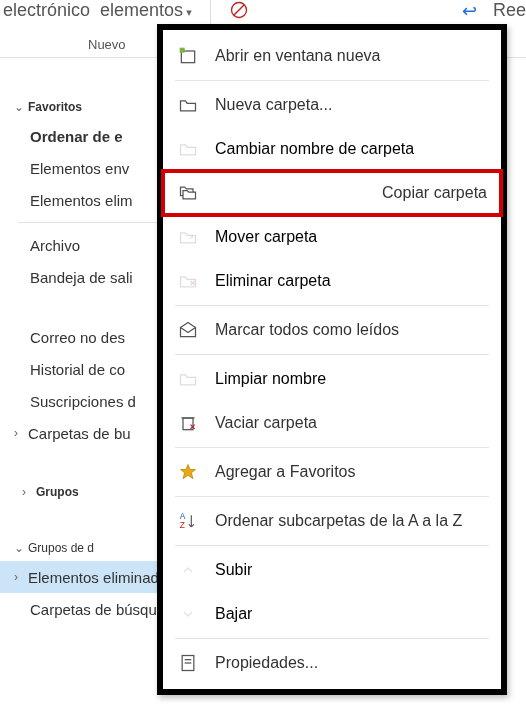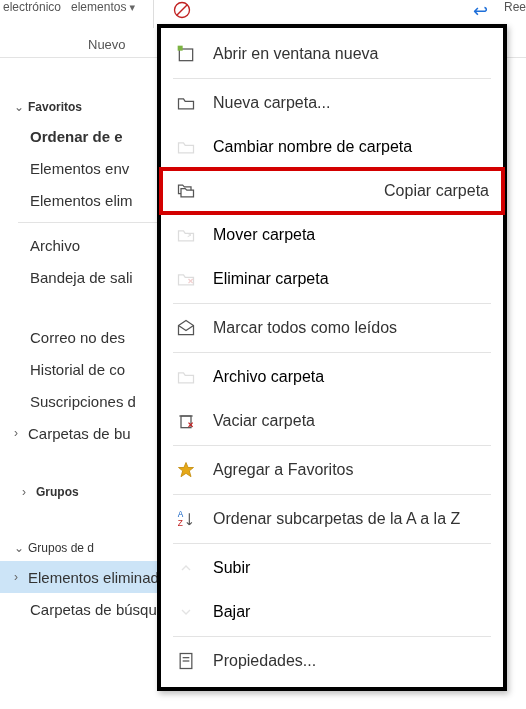--- a/index.html
+++ b/index.html
@@ -1,37 +1,37 @@
 <!DOCTYPE html>
 <html><head>
   <meta charset="utf-8">
   <style>
     * { margin: 0; padding: 0; box-sizing: border-box; font-family: "Segoe UI", sans-serif; }
     body { width: 526px; height: 709px; background: #fff; overflow: hidden; font-size: 15px; color: #333; }
     .ribbon { height: 32px; display: flex; align-items: flex-start; gap: 10px; padding-left: 3px; }
-    .ribbon-item { font-size: 12px; color: #555; }
+    .ribbon-item { font-size: 18px; color: #555; }
     .ribbon-item.dd::after { content: " ▾"; font-size: 11px; color: #666; }
     .ribbon-sep { width: 1px; height: 28px; background: #ddd; margin: 0 8px; }
     .arrow-icon { color: #1e6fd9; font-size: 18px; margin-left: auto; margin-right: 6px; }
     .nuevo-row { height: 26px; display: flex; align-items: center; padding-left: 88px; border-bottom: 1px solid #e3e3e3; font-size: 13px; color: #555; }
     .sidebar { width: 322px; padding-top: 36px; }
     .section-header { display: flex; align-items: center; padding: 6px 10px 6px 14px; cursor: default; }
     .section-header .chev { width: 14px; display: inline-block; color: #666; font-size: 12px; }
     .section-header .lbl { font-size: 12px; }
     .bold .lbl { font-weight: 600; }
     .folder-item { display: flex; align-items: center; height: 32px; padding-left: 30px; font-size: 15px; color: #333; }
     .folder-item.selected { background: #cce4f7; }
     .folder-item.bold { font-weight: 600; }
     .folder-item .chev { width: 14px; display: inline-block; color: #666; font-size: 12px; margin-left: -16px; }
     .sep { height: 1px; background: #e3e3e3; margin: 6px 18px; }
     .spacer { height: 30px; }
     .count { margin-left: auto; margin-right: 18px; color: #0f4c9e; font-weight: 600; }
 
     
-    .ctxmenu { position: absolute; top: 24px; left: 157px; width: 350px; background: #fff; border: 4px solid #000000; box-shadow: 2px 3px 6px rgba(0,0,0,0.25); padding: 4px 0; }
+    .ctxmenu { position: absolute; top: 24px; left: 157px; width: 350px; background: #fff; border: 6px solid #000000; box-shadow: 2px 3px 6px rgba(0,0,0,0.25); padding: 4px 0; }
     .ctx-item { display: flex; align-items: center; height: 44px; padding: 0 14px; gap: 16px; }
     .ctx-item.disabled { color: #000000; }
     .ctx-item.disabled .icon svg { opacity: 0.4; }
     .ctx-item.highlighted { outline: 4px solid #d30000; outline-offset: -2px; justify-content: space-between; }
     .ctx-sep { height: 1px; background: #e3e3e3; margin: 2px 12px; }
     .ctx-item .icon { width: 22px; height: 22px; display: flex; align-items: center; justify-content: center; }
     .ctx-label { font-size: 16px; }
     .ribbon-red { color: #c02020; stroke: #c02020; }
   </style>
 </head>
@@ -183,21 +183,21 @@
       </span>
     <span class="ctx-label">Marcar todos como leídos</span>
   </div>
   <div class="ctx-sep"></div>
   <div class="ctx-item disabled">
     <span class="icon">
         <svg width="20" height="20" viewBox="0 0 24 24" fill="none" stroke="#aaa" stroke-width="1.5">
           <path d="M3 7h6l2 3h10v9H3z"></path>
         </svg>
       </span>
-    <span class="ctx-label">Archivo carpeta</span>
+    <span class="ctx-label">Limpiar nombre</span>
   </div>
   <div class="ctx-item">
     <span class="icon">
         <svg width="20" height="20" viewBox="0 0 24 24" fill="none" stroke="#555" stroke-width="1.5">
           <rect x="6" y="6" width="12" height="14"></rect>
           <line x1="4" y1="6" x2="20" y2="6"></line>
           <line x1="15" y1="14" x2="20" y2="19" stroke="#c02020"></line>
           <line x1="20" y1="14" x2="15" y2="19" stroke="#c02020"></line>
         </svg>
       </span>

